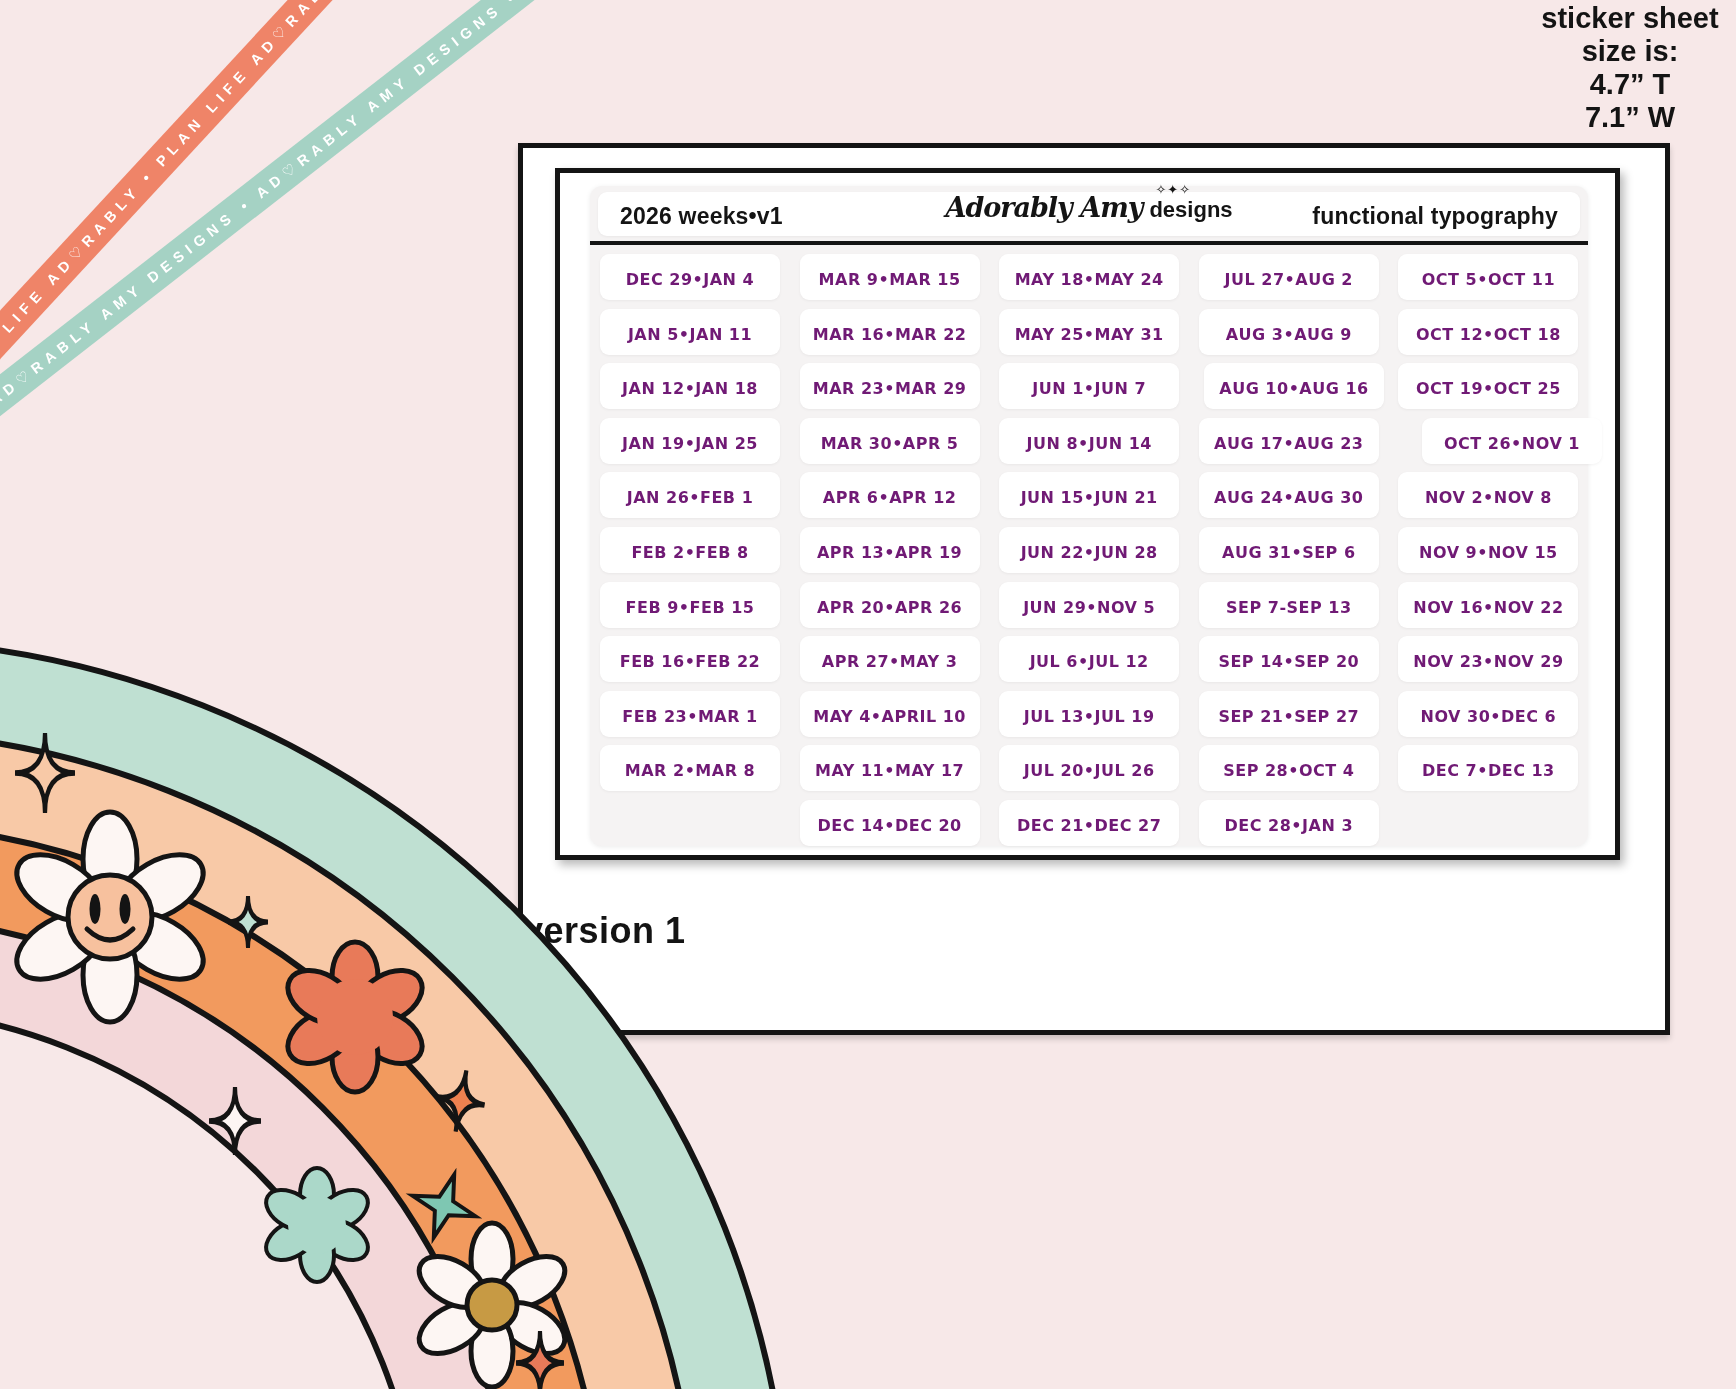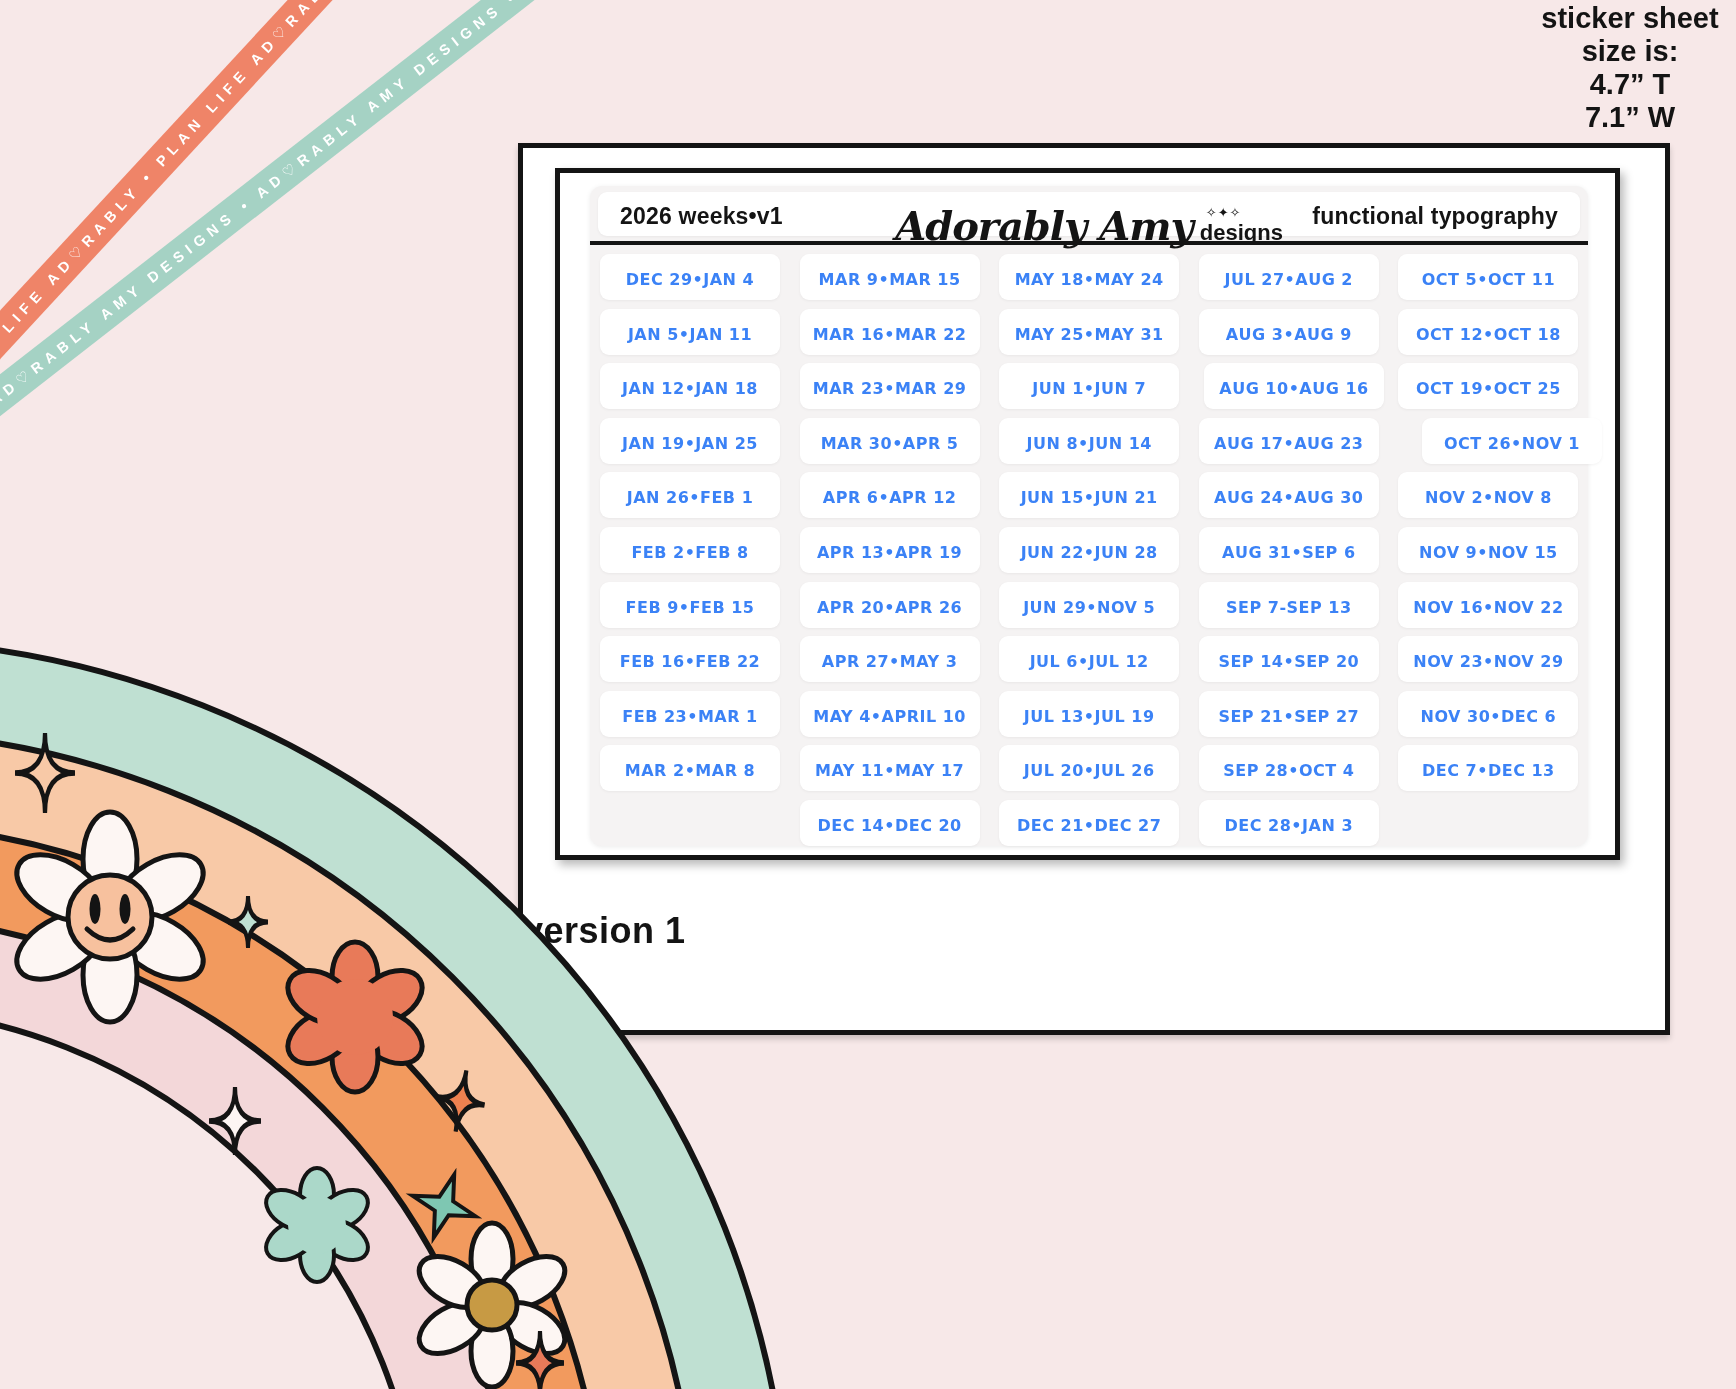--- a/index.html
+++ b/index.html
@@ -22,31 +22,31 @@
          border:5px solid var(--ink);box-shadow:0 4px 6px rgba(0,0,0,.18);}
   .sheet-box{position:absolute;left:32px;top:20px;width:1055px;height:682px;background:#fff;
              border:5px solid var(--ink);box-shadow:4px 5px 9px rgba(0,0,0,.28);}
   .sheet{position:absolute;left:30px;top:13px;width:998px;height:660px;background:var(--sheet_bg);
          border-radius:12px;box-shadow:0 1px 5px rgba(0,0,0,.08);}
   .header-sticker{position:absolute;left:8px;top:6px;right:8px;height:44px;background:var(--sticker_white);
                   border-radius:9px;box-shadow:0 1px 3px rgba(0,0,0,.05);}
   .header-left{position:absolute;left:30px;top:17px;font-weight:bold;font-size:23px;letter-spacing:.2px;}
   .header-right{position:absolute;right:30px;top:17px;font-weight:bold;font-size:23px;letter-spacing:.2px;}
   .logo{position:absolute;left:50%;top:8px;transform:translateX(-50%);display:flex;align-items:baseline;}
-  .logo-script{font-family:"DejaVu Serif",serif;font-style:italic;font-weight:bold;font-size:40px;
-               letter-spacing:-1px;line-height:1;margin-top:12px;}
+  .logo-script{font-family:"DejaVu Serif",serif;font-style:italic;font-weight:bold;font-size:27px;
+               letter-spacing:-1px;line-height:1;}
   .logo-suffix{position:relative;margin-left:7px;font-weight:bold;font-size:22px;}
   .logo-sparkles{position:absolute;left:6px;top:-15px;font-size:13px;letter-spacing:1px;
                  font-family:"DejaVu Sans",sans-serif;}
   .rule{position:absolute;left:0;top:55px;width:100%;height:4px;background:var(--ink);}
   .grid{position:absolute;left:0;top:0;width:100%;height:100%;}
   .week-cell{position:absolute;width:180px;height:46px;background:var(--sticker_white);border-radius:9px;
              display:flex;align-items:center;justify-content:center;
              font-family:"DejaVu Sans",sans-serif;font-size:22.5px;font-weight:600;
-             font-variant-caps:all-small-caps;letter-spacing:.5px;color:#3b82f6;
+             font-variant-caps:all-small-caps;letter-spacing:.5px;color:#701a75;
              box-shadow:0 1px 3px rgba(0,0,0,.05);white-space:nowrap;}
   .caption{position:absolute;left:0;right:0;top:762px;text-align:left;
            font-weight:bold;font-size:36px;letter-spacing:.5px;}
 
   
   .rainbow{position:absolute;left:0;top:625px;}
   .band{fill:none;}
   .band-teal{stroke:var(--band_teal);}
   .band-peach{stroke:var(--band_peach);}
   .band-orange{stroke:var(--band_orange);}

